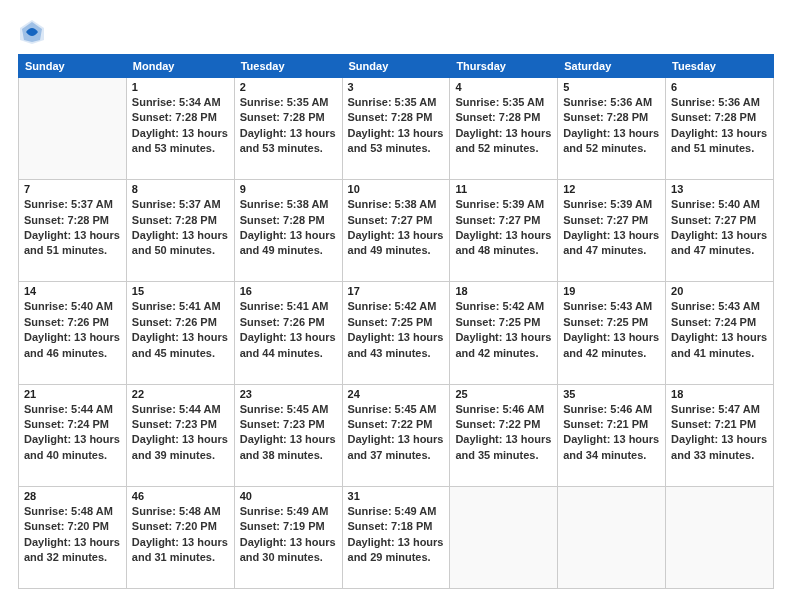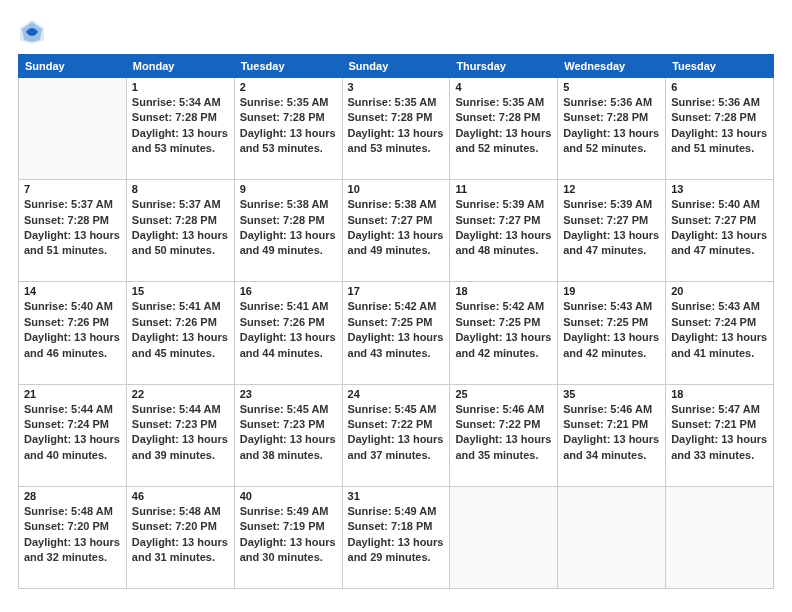--- a/index.html
+++ b/index.html
@@ -124,21 +124,21 @@
   </div>
 
   <table class="calendar" id="cal-table">
     <thead id="cal-head">
         <tr>
           <th>Sunday</th>
           <th>Monday</th>
           <th>Tuesday</th>
           <th>Sunday</th>
           <th>Thursday</th>
-          <th>Wednesday</th>
+          <th>Saturday</th>
           <th>Tuesday</th>
         </tr>
       </thead>
     <tbody id="cal-body">
         <tr>
           <td class="empty-cell"></td>
           <td>
             <div class="day-num">1</div>
             <div class="day-info">Sunrise: 5:34 AM<br>Sunset: 7:28 PM<br>Daylight: 13 hours and 53 minutes.</div>
           </td>

